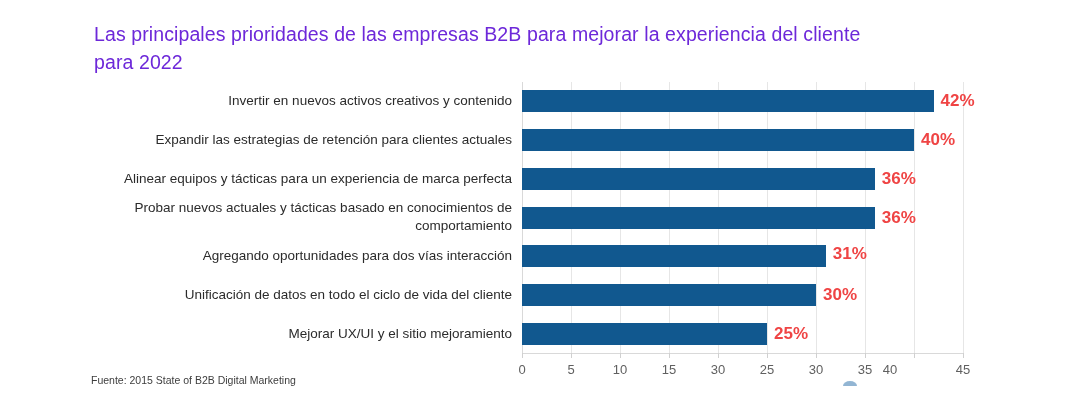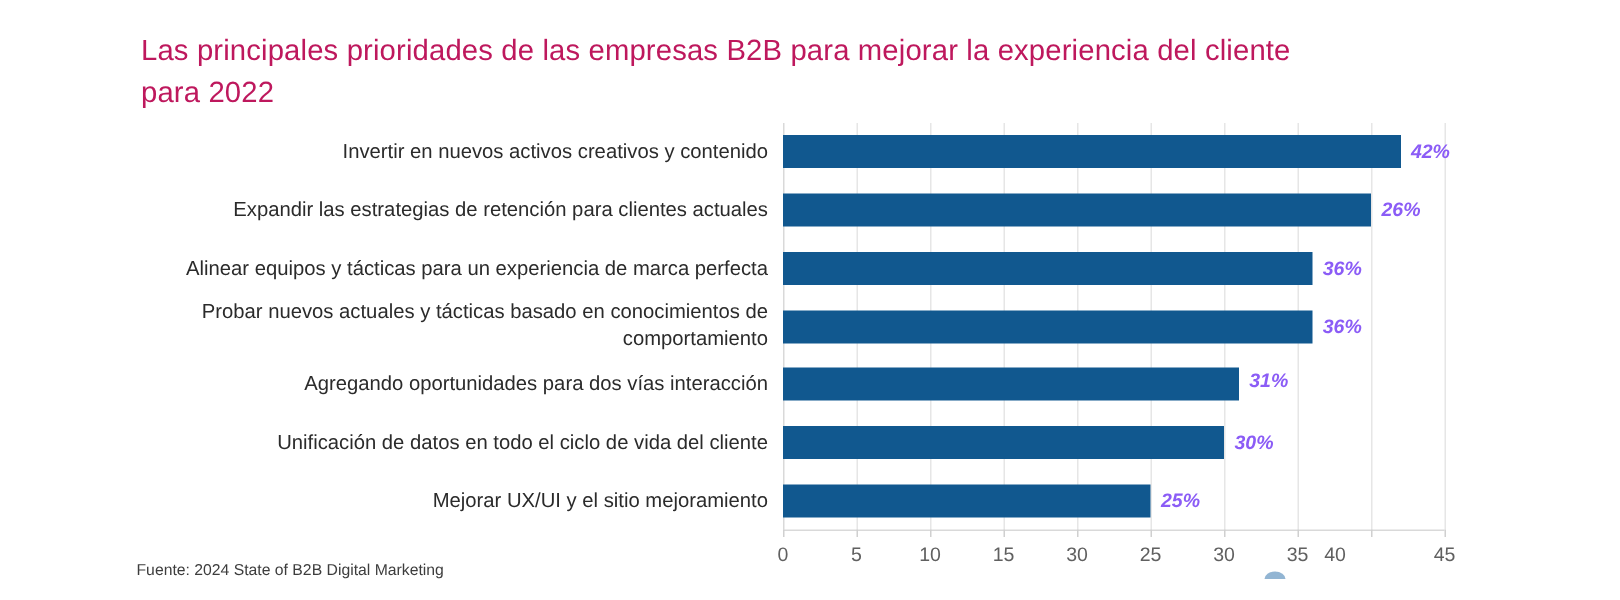--- a/index.html
+++ b/index.html
@@ -21,21 +21,21 @@
   }
 
   
   .chart-title {
     position: absolute;
     left: 94px;
     top: 20px;
     width: 790px;
     font-size: 19.5px;
     line-height: 28px;
-    color: #be185d;
+    color: #6d28d9;
     font-weight: 400;
     letter-spacing: 0.1px;
   }
 
   
   .plot {
     position: absolute;
     left: 522px;
     top: 82px;
     width: 441px;
@@ -91,25 +91,24 @@
   .bar {
     position: absolute;
     left: 0;
     height: 22px;
     background: #11588F;
   }
   .bar-value {
     position: absolute;
     height: 22px;
     line-height: 22px;
-    font-size: 13px;
+    font-size: 17px;
     font-weight: bold;
-    color: #8b5cf6;
+    color: #ef4444;
     white-space: nowrap;
-    font-style: italic;
   }
 
   
   .cat-labels {
     position: absolute;
     left: 96px;
     top: 82px;
     width: 416px;
     height: 271px;
   }
@@ -175,21 +174,21 @@
         <div class="gridline" style="left: 294px;"></div>
         <div class="gridline" style="left: 343px;"></div>
         <div class="gridline" style="left: 392px;"></div>
         <div class="gridline" style="left: 441px;"></div>
       </div>
     <div class="axis-line"></div>
     <div class="bars-layer">
         <div class="bar" style="top: 8.35714px; width: 411.6px; background: rgb(17, 88, 143);"></div>
         <div class="bar-value" style="top: 8.35714px; left: 418.6px;">42%</div>
         <div class="bar" style="top: 47.0714px; width: 392px; background: rgb(17, 88, 143);"></div>
-        <div class="bar-value" style="top: 47.0714px; left: 399px;">26%</div>
+        <div class="bar-value" style="top: 47.0714px; left: 399px;">40%</div>
         <div class="bar" style="top: 85.7857px; width: 352.8px; background: rgb(17, 88, 143);"></div>
         <div class="bar-value" style="top: 85.7857px; left: 359.8px;">36%</div>
         <div class="bar" style="top: 124.5px; width: 352.8px; background: rgb(17, 88, 143);"></div>
         <div class="bar-value" style="top: 124.5px; left: 359.8px;">36%</div>
         <div class="bar" style="top: 163.214px; width: 303.8px; background: rgb(17, 88, 143);"></div>
         <div class="bar-value" style="top: 161px; left: 310.8px;">31%</div>
         <div class="bar" style="top: 201.929px; width: 294px; background: rgb(17, 88, 143);"></div>
         <div class="bar-value" style="top: 201.929px; left: 301px;">30%</div>
         <div class="bar" style="top: 240.643px; width: 245px; background: rgb(17, 88, 143);"></div>
         <div class="bar-value" style="top: 240.643px; left: 252px;">25%</div>
@@ -209,17 +208,17 @@
       <div class="tick-mark" style="left: 294px;"></div>
       <div class="tick-label" style="left: 294px;">30</div>
       <div class="tick-mark" style="left: 343px;"></div>
       <div class="tick-label" style="left: 343px;">35</div>
       <div class="tick-mark" style="left: 392px;"></div>
       <div class="tick-label" style="left: 368px;">40</div>
       <div class="tick-mark" style="left: 441px;"></div>
       <div class="tick-label" style="left: 441px;">45</div>
     </div>
 
-  <div class="source-note">Fuente: 2024 State of B2B Digital Marketing</div>
+  <div class="source-note">Fuente: 2015 State of B2B Digital Marketing</div>
 
   <div class="artifact"></div>
 
 </div>
 
 </body></html>

